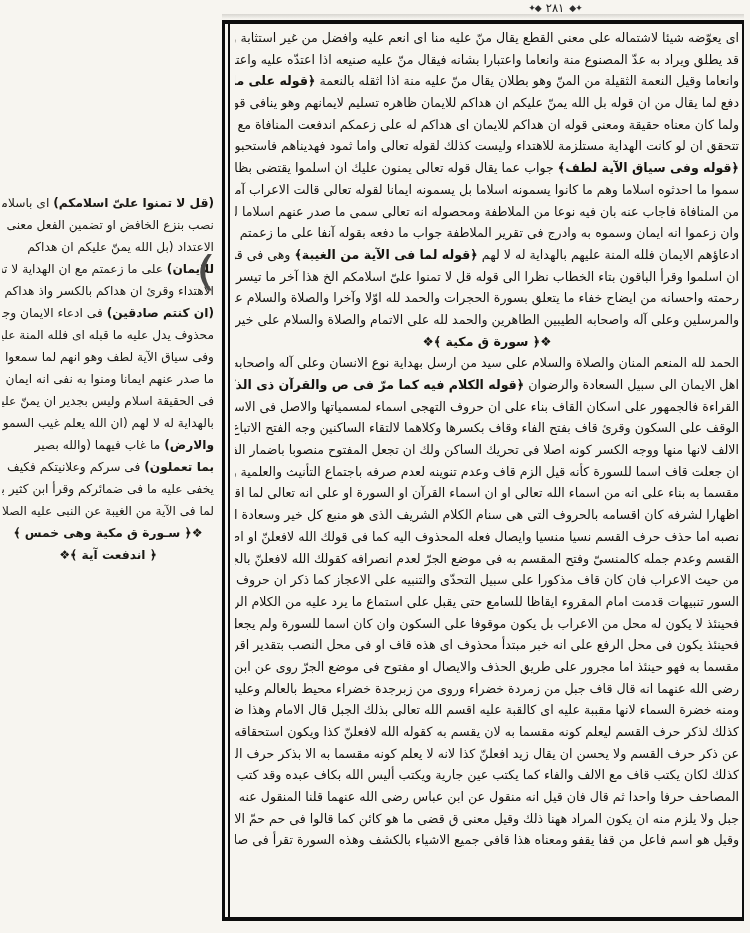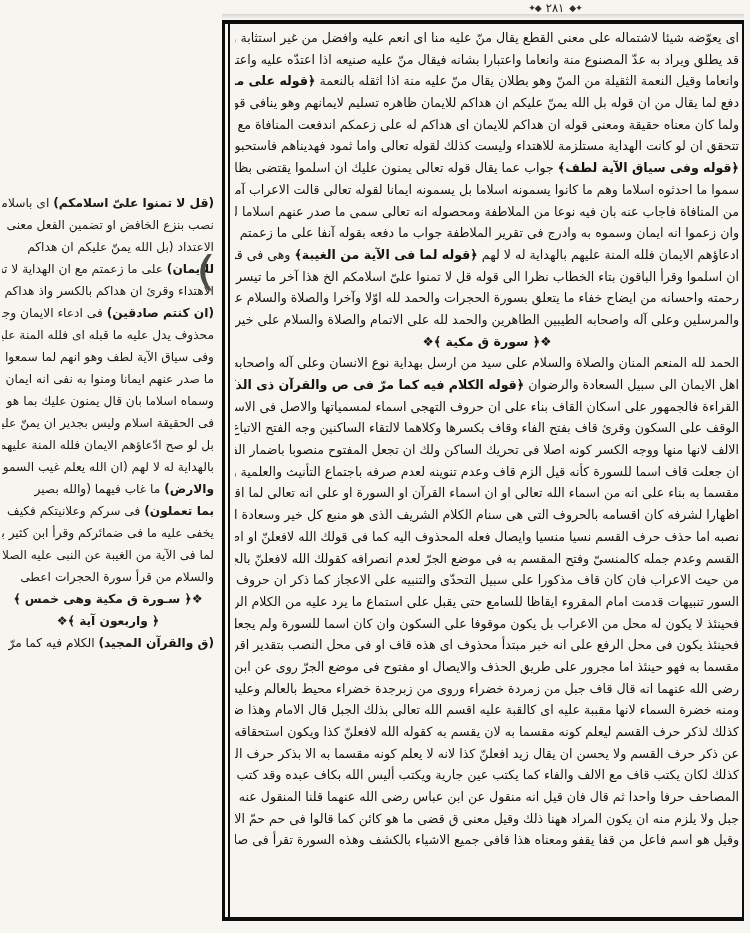--- a/index.html
+++ b/index.html
@@ -119,27 +119,23 @@
 <div class="margin-col">
     <div class="tline"><b>(قل لا تمنوا علىّ اسلامكم)</b> اى باسلامكم</div>
     <div class="tline">نصب بنزع الخافض او تضمين الفعل معنى</div>
     <div class="tline">الاعتداد (بل الله يمنّ عليكم ان هداكم</div>
     <div class="tline"><b>للايمان)</b> على ما زعمتم مع ان الهداية لا تستلزم</div>
     <div class="tline">الاهتداء وقرئ ان هداكم بالكسر واذ هداكم</div>
     <div class="tline"><b>(ان كنتم صادقين)</b> فى ادعاء الايمان وجوابه</div>
     <div class="tline">محذوف يدل عليه ما قبله اى فلله المنة عليكم</div>
     <div class="tline">وفى سياق الآية لطف وهو انهم لما سمعوا</div>
     <div class="tline">ما صدر عنهم ايمانا ومنوا به نفى انه ايمان</div>
-    <div class="tline">وسماه اسلاما بان قال يمنون عليك بما هو</div>
     <div class="tline">فى الحقيقة اسلام وليس بجدير ان يمنّ عليك</div>
-    <div class="tline">بل لو صح ادّعاؤهم الايمان فلله المنة عليهم</div>
     <div class="tline">بالهداية له لا لهم (ان الله يعلم غيب السموات</div>
     <div class="tline"><b>والارض)</b> ما غاب فيهما (والله بصير</div>
     <div class="tline"><b>بما تعملون)</b> فى سركم وعلانيتكم فكيف</div>
     <div class="tline">يخفى عليه ما فى ضمائركم وقرأ ابن كثير بالياء</div>
     <div class="tline">لما فى الآية من الغيبة عن النبى عليه الصلاة</div>
-    <div class="tline">والسلام من قرأ سورة الحجرات اعطى</div>
     <div class="tline center">❖<b>﴿ سـورة ق مكية وهى خمس ﴾</b></div>
-    <div class="tline center"><b>﴿ واربعون آية ﴾</b>❖</div>
-    <div class="tline"><b>(ق والقرآن المجيد)</b> الكلام فيه كما مرّ</div>
+    <div class="tline center"><b>﴿ اندفعت آية ﴾</b>❖</div>
   </div>
 
 <div class="gutter-mark">(</div>
 
 </body></html>

